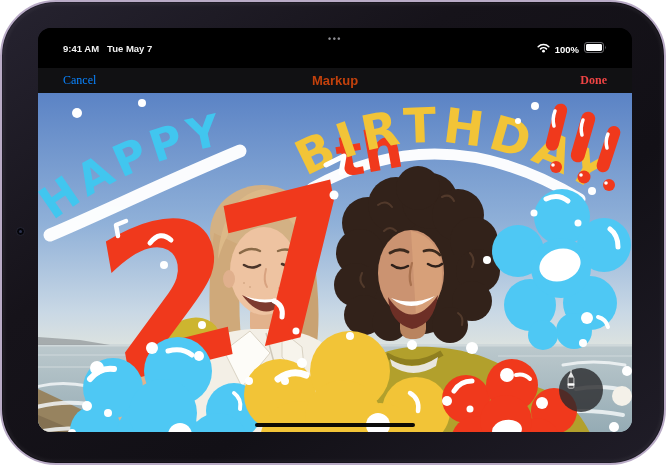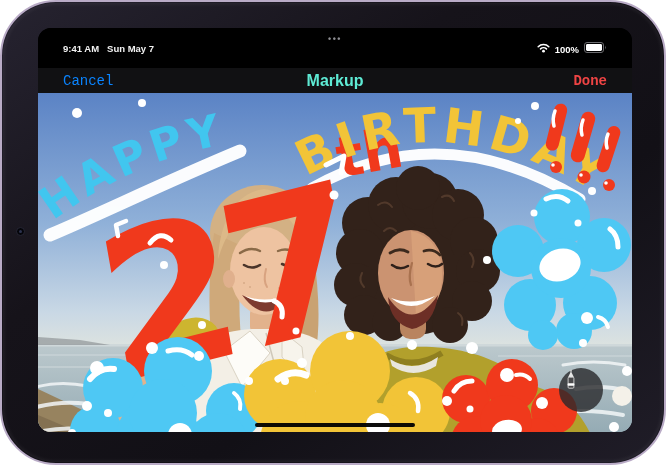--- a/index.html
+++ b/index.html
@@ -24,25 +24,25 @@
   .status-bar { height:40px; background:#000; display:flex; align-items:center;
     padding:0 25px; position:relative; flex:none; }
   .status-left { display:flex; gap:8px; font-size:9.5px; font-weight:700; color:#f2f2f2; }
   .status-center { position:absolute; left:50%; top:7px; transform:translateX(-50%);
     color:#8e8e93; font-size:9px; font-weight:700; letter-spacing:1.5px; line-height:1; }
   .status-right { margin-left:auto; display:flex; align-items:flex-end; gap:5px;
     color:#fff; font-size:9.5px; font-weight:600; }
 
   .nav-bar { height:25px; background:#111113; display:flex; align-items:center;
     padding:0 25px; position:relative; flex:none; }
-  .nav-bar button { background:none; border:none; font-family:Liberation Mono, monospace; cursor:pointer;
-    font-size:14px; padding:0; }
+  .nav-bar button { background:none; border:none; font-family:Liberation Serif, serif; cursor:pointer;
+    font-size:12px; padding:0; }
   .btn-cancel { color:#0a84ff; font-weight:400; }
   .nav-title { position:absolute; left:50%; transform:translateX(-50%);
-    color:#5eead4; font-size:16px; font-weight:600; }
+    color:#c2410c; font-size:13px; font-weight:600; }
   .btn-done { margin-left:auto; color:#ef4444; font-weight:700; }
 
   .photo { flex:1; position:relative; background:#9db4c6; }
   .photo svg { position:absolute; inset:0; display:block; }
 
   .pen-btn { position:absolute; right:29px; bottom:20px; width:44px; height:44px;
     border-radius:50%; background:rgba(40,40,43,.80); border:none; cursor:pointer;
     display:flex; align-items:center; justify-content:center; }
 
   .home-indicator { position:absolute; left:50%; bottom:5px; transform:translateX(-50%);
@@ -55,21 +55,21 @@
   <div class="device">
     <div class="camera">
         <i></i>
       </div>
 
     <div class="screen">
 
       <div class="status-bar">
         <div class="status-left">
           <span>9:41 AM</span>
-          <span>Sun May 7</span>
+          <span>Tue May 7</span>
         </div>
         <div class="status-center">•••</div>
         <div class="status-right">
           <span>
             <svg width="13" height="10" viewBox="0 0 14 10">
               <path d="M1.3 3.6 a 8 8 0 0 1 11.4 0" stroke="#fff" stroke-width="1.7" fill="none" stroke-linecap="round"></path>
               <path d="M3.8 6 a 4.6 4.6 0 0 1 6.4 0" stroke="#fff" stroke-width="1.7" fill="none" stroke-linecap="round"></path>
               <circle cx="7" cy="8.4" r="1.5" fill="#fff"></circle>
             </svg>
           </span>

